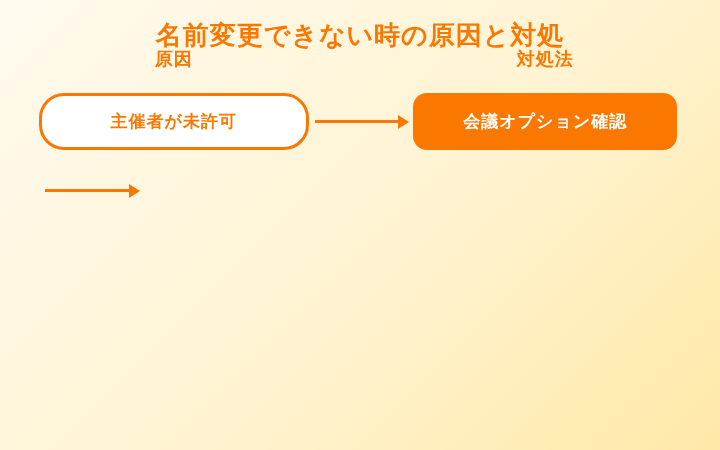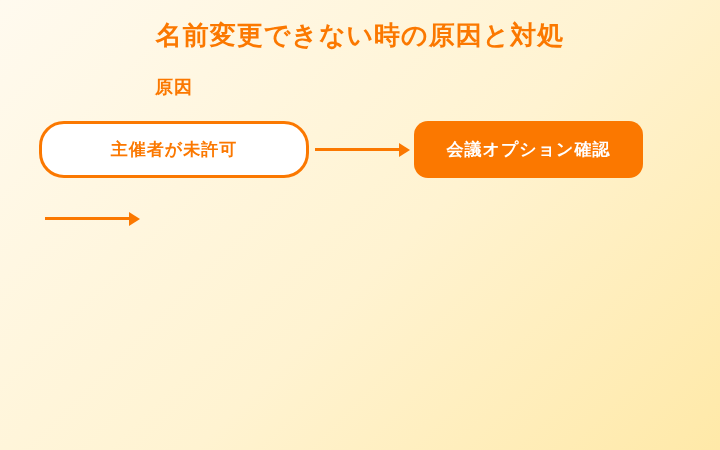--- a/index.html
+++ b/index.html
@@ -22,21 +22,20 @@
     padding-top:20px;
     text-align:center;
     font-size:26px;
     line-height:30px;
     font-weight:bold;
     color:var(--orange);
     letter-spacing:1px;
   }
   .headers{
     display:flex;
-    margin-top:28px;
     padding:0 43px 0 39px;
   }
   .col-header{
     font-size:18px;
     line-height:18px;
     font-weight:bold;
     color:var(--orange);
     text-align:center;
     letter-spacing:1px;
   }
@@ -80,21 +79,21 @@
     height:3px;
     background:var(--orange);
   }
   .arrow-head{
     width:0;height:0;
     border-top:7px solid transparent;
     border-bottom:7px solid transparent;
     border-left:11px solid var(--orange);
   }
   .solution-box{
-    width:229px;
+    width:264px;
     height:57px;
     background:var(--orange);
     border-radius:14px;
     display:flex;
     align-items:center;
     justify-content:center;
     font-size:17px;
     font-weight:bold;
     color:#ffffff;
     letter-spacing:1px;
@@ -103,20 +102,21 @@
 </head>
 <body>
 
 <div class="canvas">
 
   <div class="title">名前変更できない時の原因と対処</div>
 
   <div class="headers">
     <div class="col-header cause">原因</div>
     <div class="header-spacer"></div>
+    <div class="col-header solution">対処法</div>
   </div>
 
   <div class="rows">
 
     <div class="flow-row">
       <div class="cause-box">主催者が未許可</div>
       <div class="arrow">
         <div class="arrow-line"></div>
         <div class="arrow-head"></div>
       </div>

